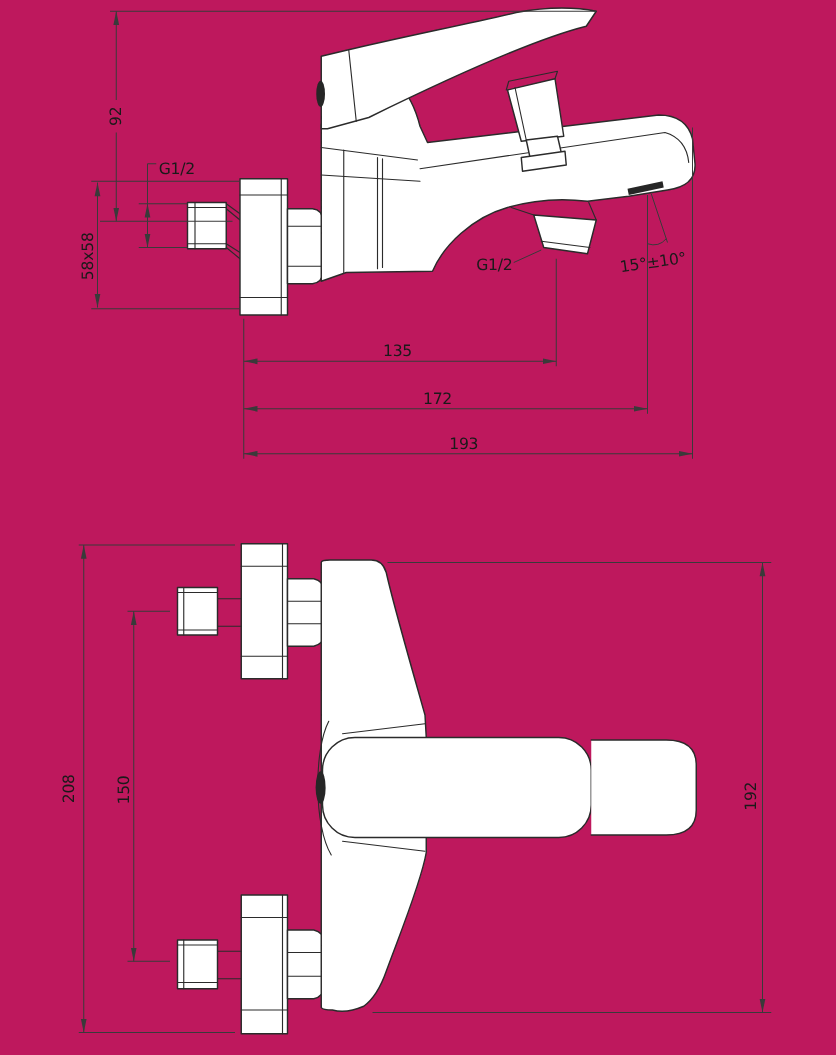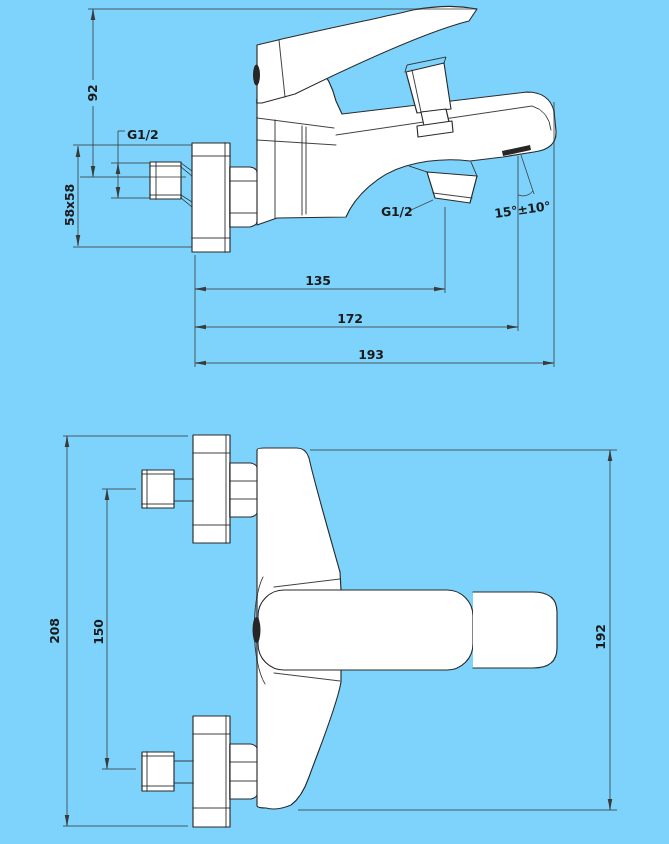--- a/index.html
+++ b/index.html
@@ -1,17 +1,17 @@
 <!DOCTYPE html>
 <html><head>
 <meta charset="utf-8">
 <style>
   html,body{margin:0;padding:0;background:#ffffff;}
-  .canvas{position:relative;width:669px;height:844px;background:#7dd3fc;overflow:hidden;
-          font-family:"DejaVu Sans","Liberation Sans",sans-serif;font-weight:bold;}
+  .canvas{position:relative;width:669px;height:844px;background:#be185d;overflow:hidden;
+          font-family:"DejaVu Sans","Liberation Sans",sans-serif;}
   svg{display:block;}
   
   .s{fill:none;stroke:#2b2b2b;stroke-width:1.15;stroke-linejoin:round;stroke-linecap:round;}
   .w{fill:#ffffff;stroke:#2b2b2b;stroke-width:1.15;stroke-linejoin:round;}
   .wn{fill:#ffffff;stroke:none;}
   .i{fill:none;stroke:#2b2b2b;stroke-width:0.9;stroke-linejoin:round;stroke-linecap:round;}
   .dk{fill:#262626;stroke:none;}
   
   .d{fill:none;stroke:#3a3a3a;stroke-width:0.8;stroke-linecap:butt;}
   text.lbl{font-family:"DejaVu Sans","Liberation Sans",sans-serif;font-size:12.5px;

